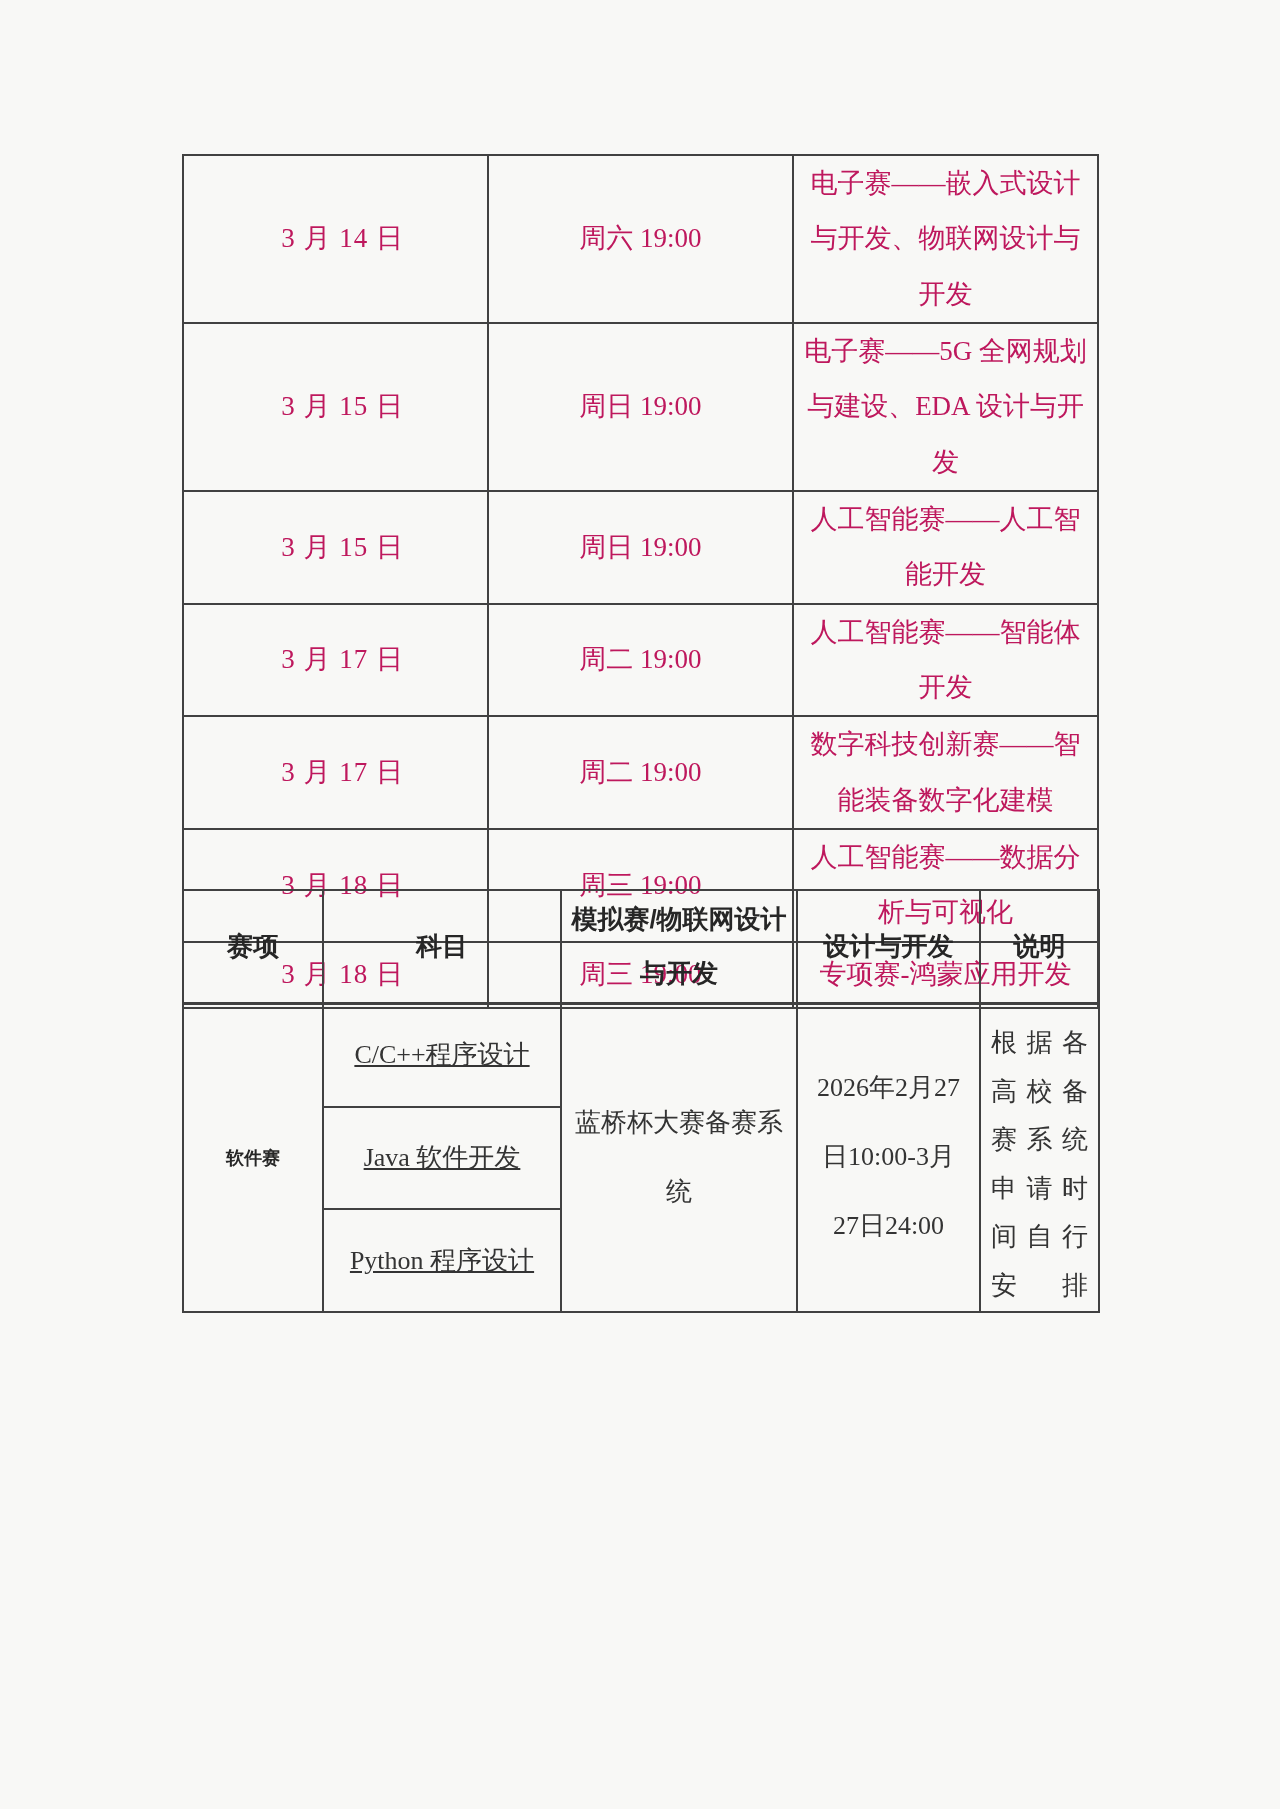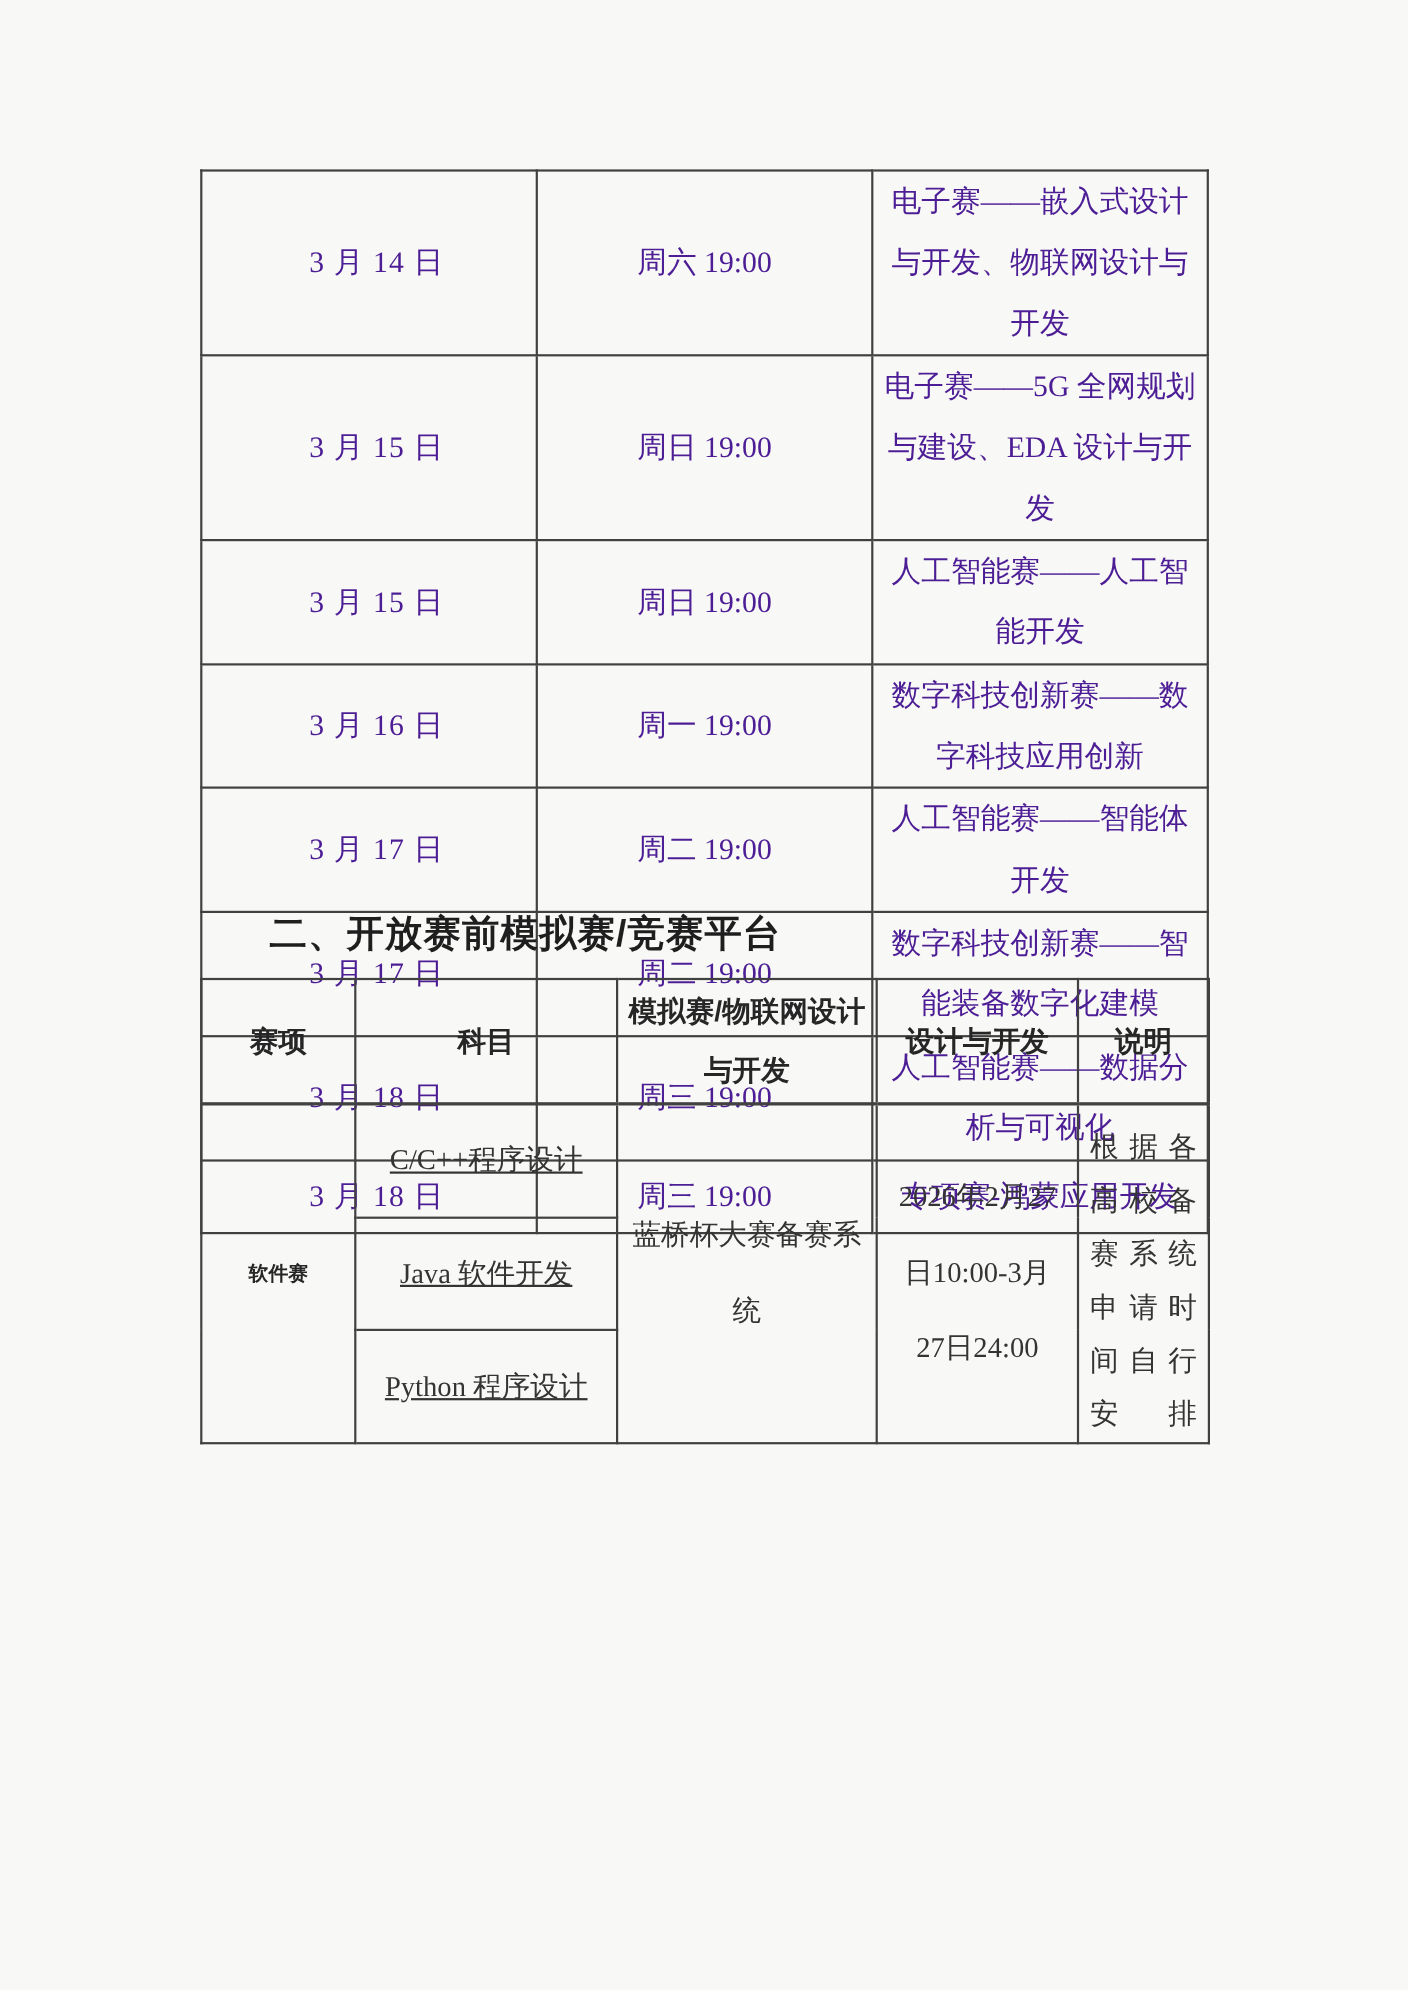--- a/index.html
+++ b/index.html
@@ -12,21 +12,21 @@
     overflow:hidden;
   }
   .page{position:absolute;inset:0;}
 
   table{border-collapse:collapse;table-layout:fixed;position:absolute;}
   td,th{border:2px solid #414141;text-align:center;vertical-align:middle;
         overflow:hidden;word-break:break-all;}
 
   
   .t1{left:182px;top:154px;width:917px;font-size:27px;}
-  .t1 td{line-height:2.05;padding:0 10px;color:#4c1d95;}
+  .t1 td{line-height:2.05;padding:0 10px;color:#be185d;}
   .t1 tr.tall td{height:115px;}
   .t1 tr.single td{height:64px;margin-top:44px;}
   .t1 .c-date{letter-spacing:1px;padding-left:24px;}
 
   
   .heading{
     position:absolute;left:245px;top:826px;
     font-family:"Liberation Sans","DejaVu Sans",sans-serif;
     font-weight:bold;font-size:34px;color:#1e1e1e;
     letter-spacing:1px;white-space:nowrap;
@@ -70,25 +70,20 @@
       <td class="c-date">3 月 15 日</td>
       <td class="c-time">周日 19:00</td>
       <td class="c-event">电子赛——5G 全网规划与建设、EDA 设计与开发</td>
     </tr>
     <tr class="single">
       <td class="c-date">3 月 15 日</td>
       <td class="c-time">周日 19:00</td>
       <td class="c-event">人工智能赛——人工智能开发</td>
     </tr>
     <tr class="single">
-      <td class="c-date">3 月 16 日</td>
-      <td class="c-time">周一 19:00</td>
-      <td class="c-event">数字科技创新赛——数字科技应用创新</td>
-    </tr>
-    <tr class="single">
       <td class="c-date">3 月 17 日</td>
       <td class="c-time">周二 19:00</td>
       <td class="c-event">人工智能赛——智能体开发</td>
     </tr>
     <tr class="single">
       <td class="c-date">3 月 17 日</td>
       <td class="c-time">周二 19:00</td>
       <td class="c-event">数字科技创新赛——智能装备数字化建模</td>
     </tr>
     <tr class="single">
@@ -97,21 +92,20 @@
       <td class="c-event">人工智能赛——数据分析与可视化</td>
     </tr>
     <tr class="single">
       <td class="c-date">3 月 18 日</td>
       <td class="c-time">周三 19:00</td>
       <td class="c-event">专项赛-鸿蒙应用开发</td>
     </tr>
   </tbody>
     </table>
 
-  <div class="heading">二、开放赛前模拟赛/竞赛平台</div>
 
   <table class="t2">
     <colgroup>
       <col style="width:140px">
         <col style="width:238px">
         <col style="width:236px">
       <col style="width:183px">
         <col style="width:119px">
     </colgroup>
     <tbody>

